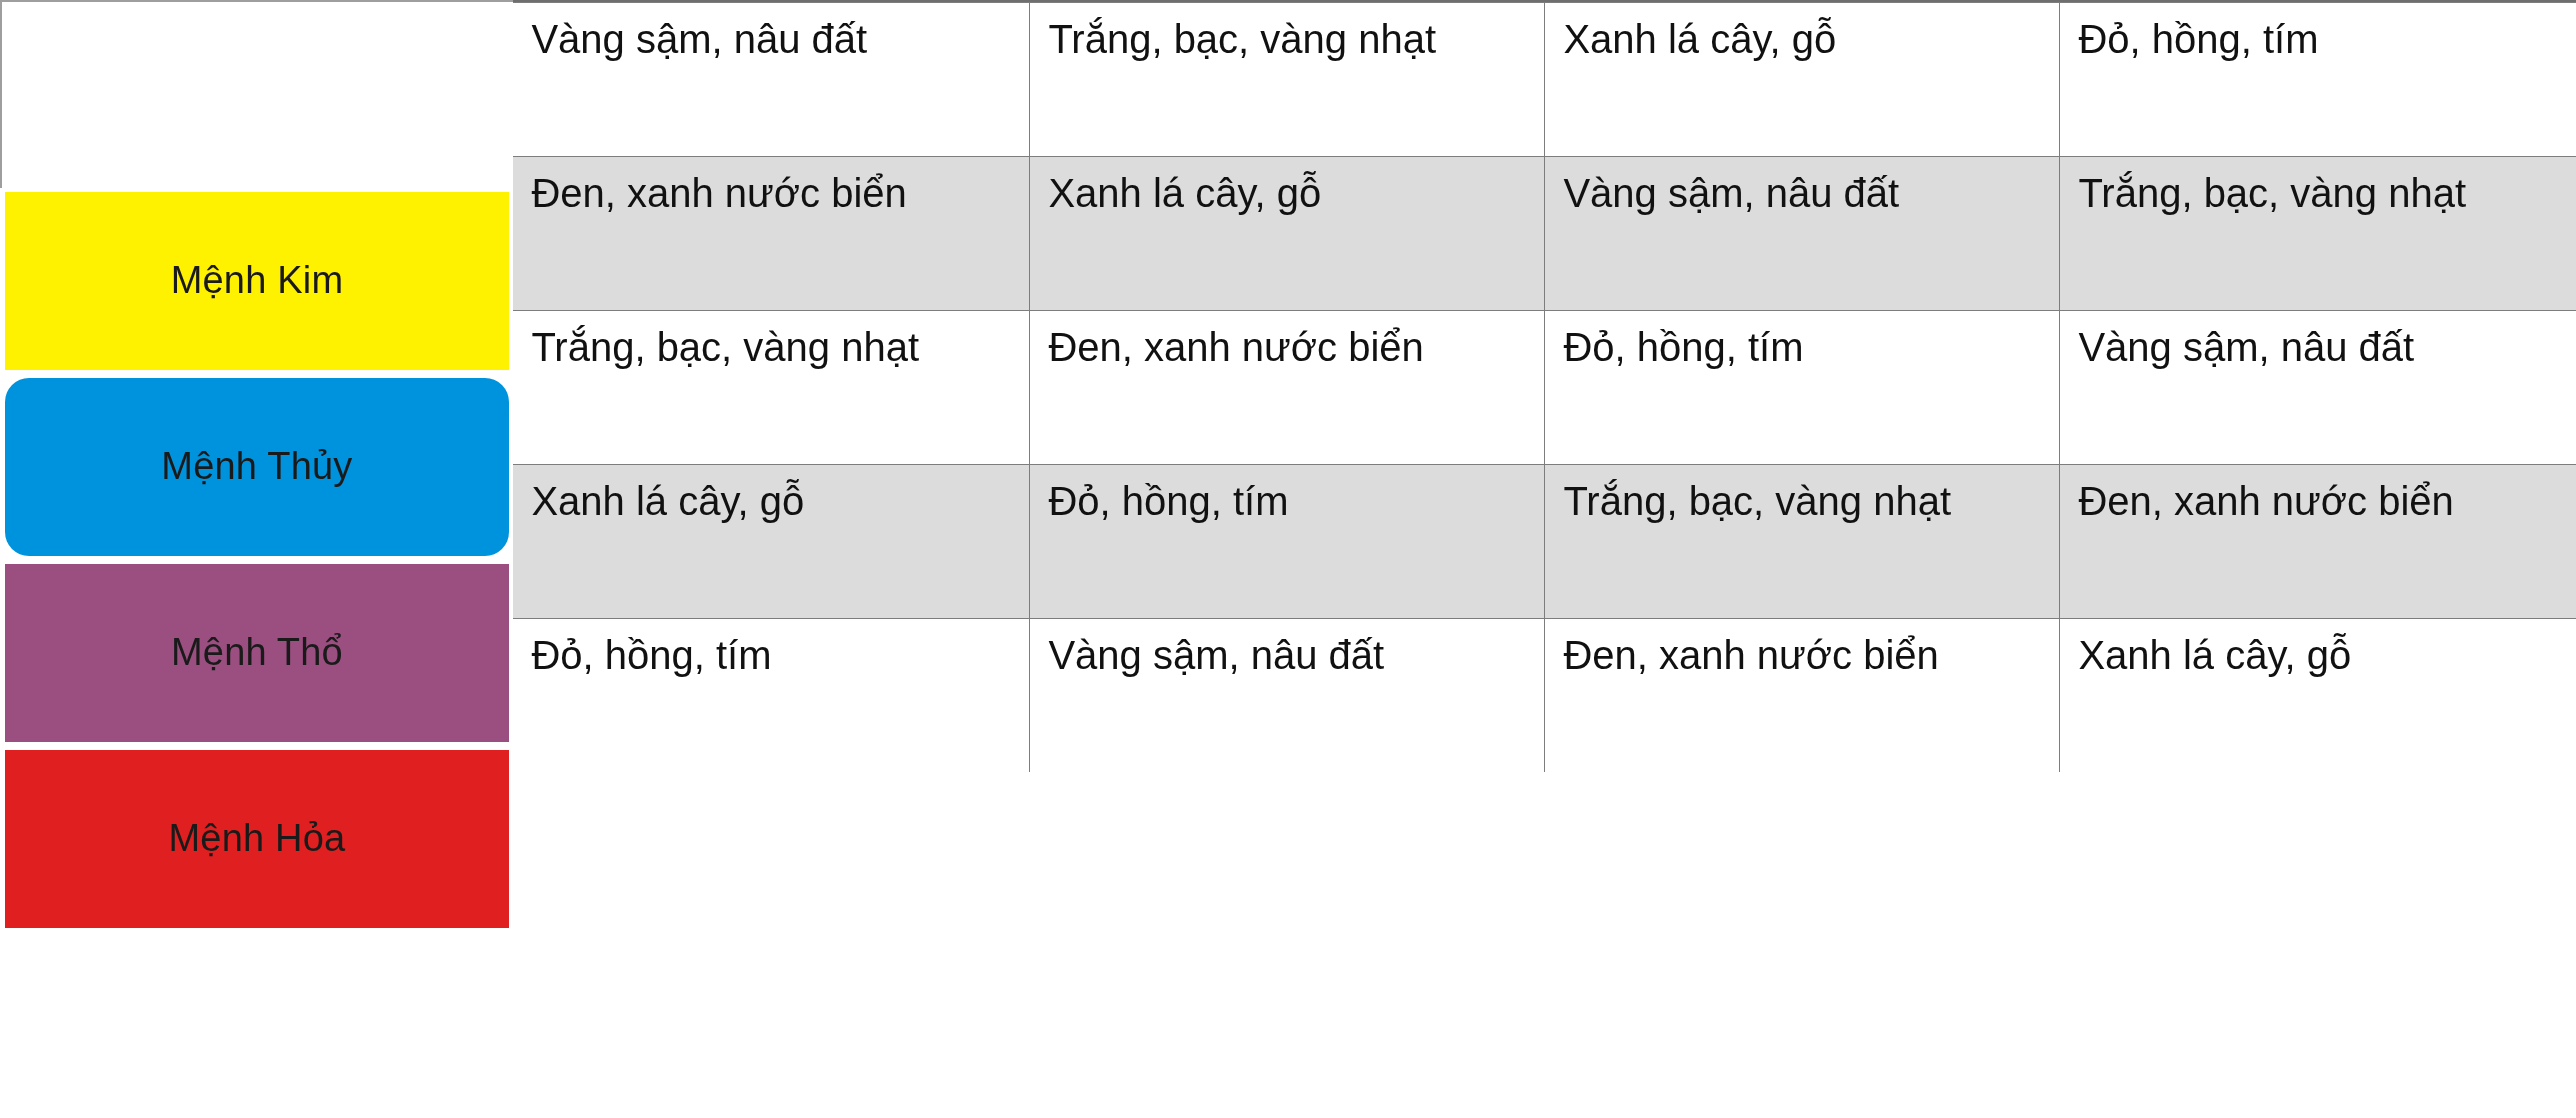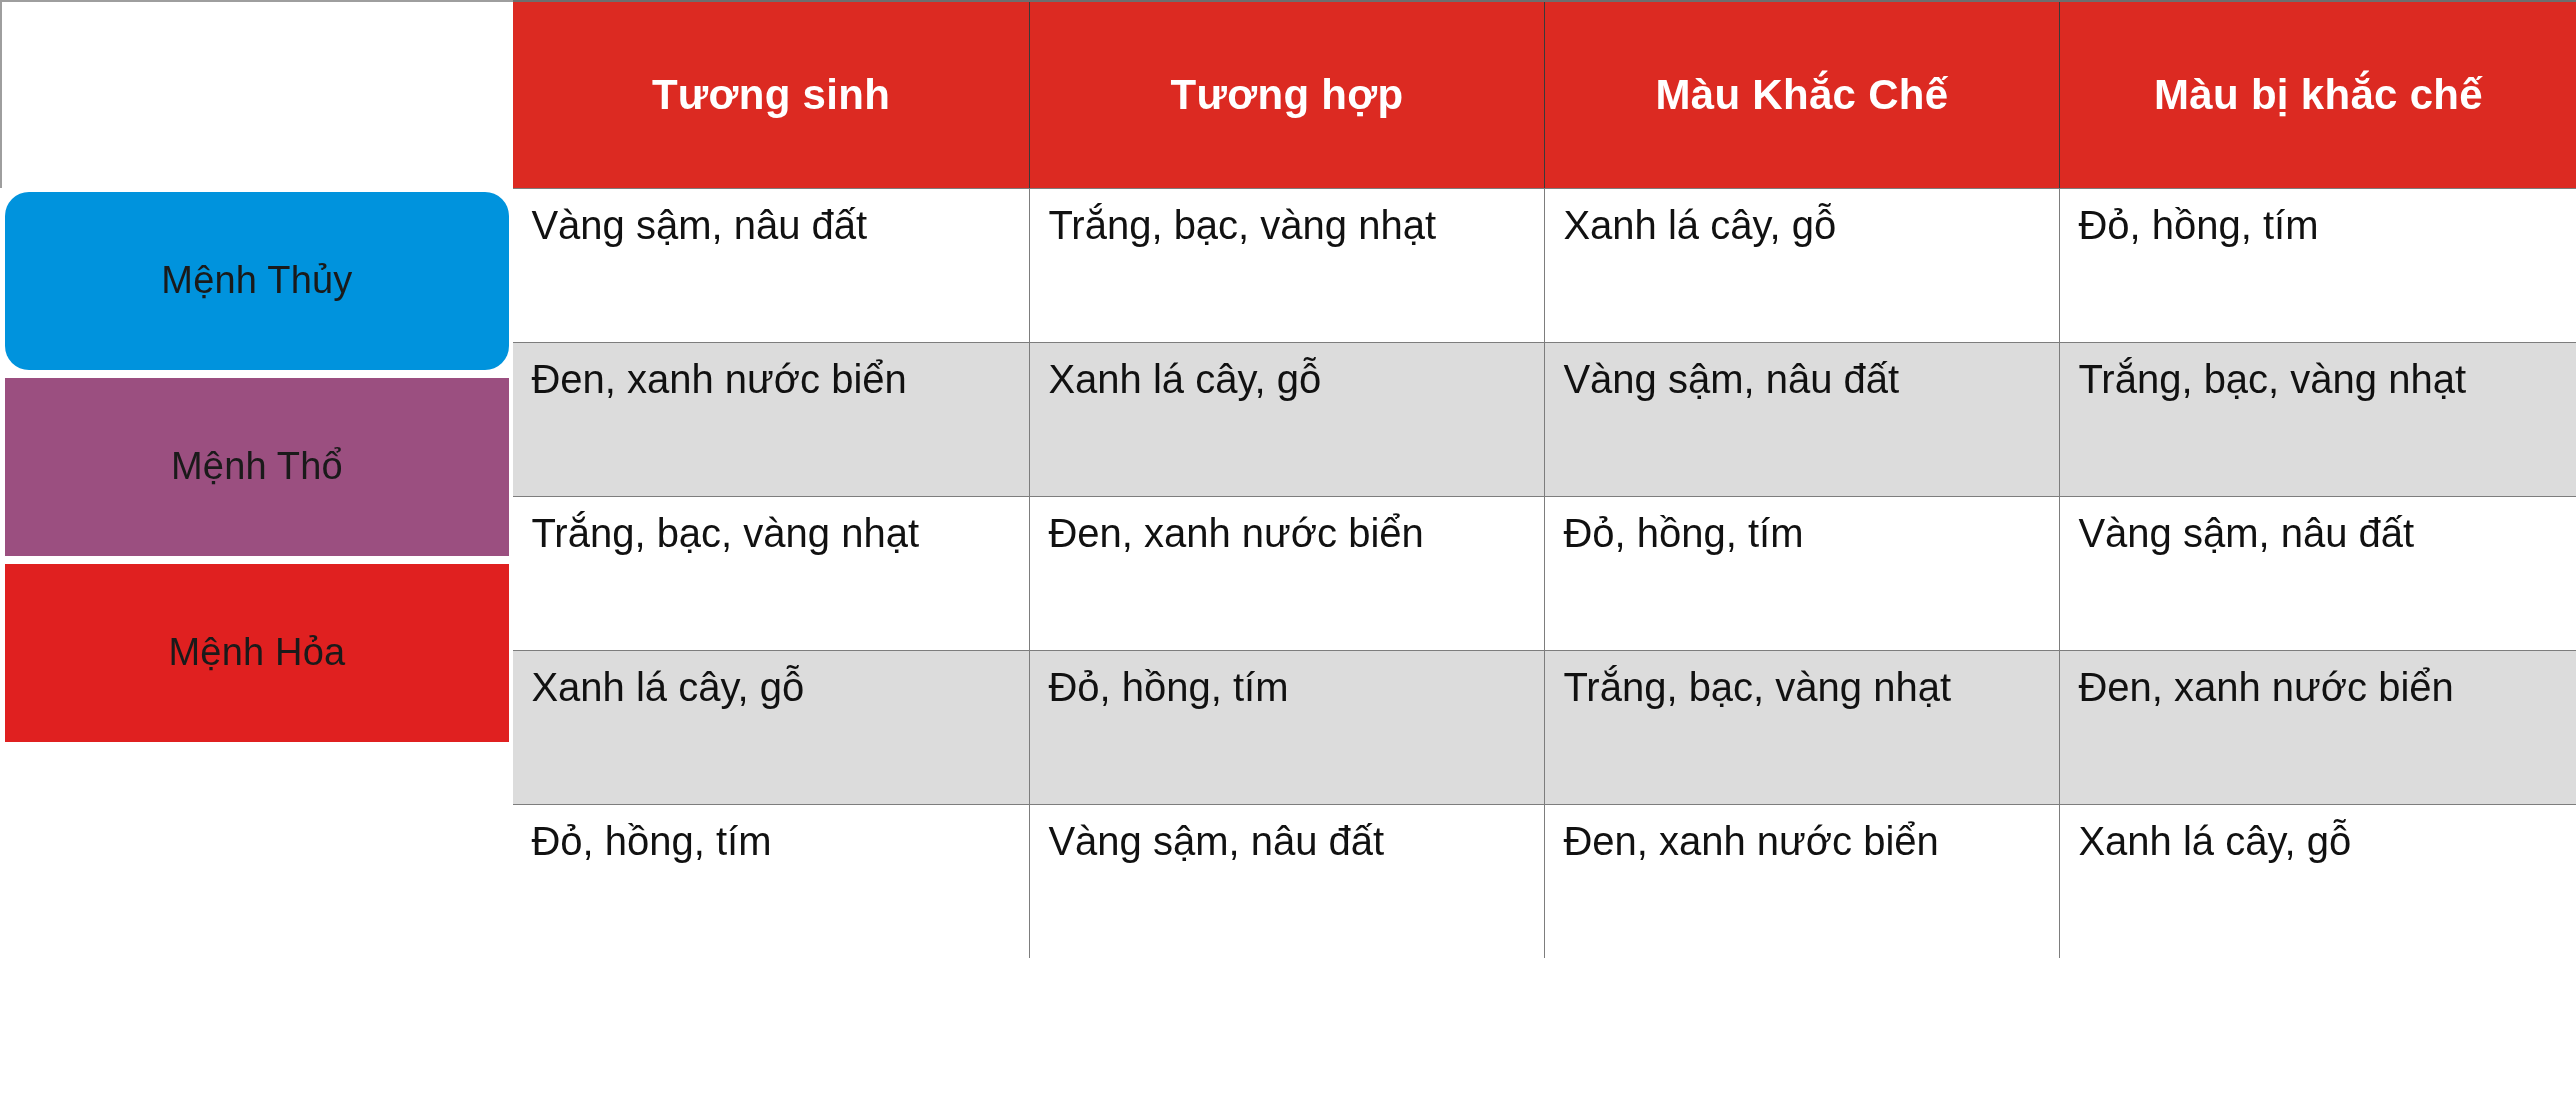--- a/index.html
+++ b/index.html
@@ -107,20 +107,25 @@
   .col-4 { width: 517px; min-width: 517px; flex: 1; }
 </style>
 </head>
 <body>
 
 <div id="table-root">
 
   <div id="label-column">
     <div class="label-corner"></div>
 
+    <div class="label-cell-wrap">
+      <div class="label-swatch" style="background: rgb(255, 242, 0);">
+        <span>Mệnh Kim</span>
+      </div>
+    </div>
 
 
     <div class="label-cell-wrap">
       <div class="label-swatch" style="background: rgb(0, 147, 221); border-radius: 24px;">
         <span>Mệnh Thủy</span>
       </div>
     </div>
 
     <div class="label-cell-wrap">
       <div class="label-swatch" style="background: rgb(155, 79, 128);">
@@ -130,26 +135,20 @@
 
     <div class="label-cell-wrap">
       <div class="label-swatch" style="background: rgb(224, 32, 32);">
         <span>Mệnh Hỏa</span>
       </div>
     </div>
   </div>
 
   <div id="data-grid">
 
-    <div class="grid-row" id="header-row">
-      <div class="head-cell col-1">Tương sinh</div>
-      <div class="head-cell col-2">Tương hợp</div>
-      <div class="head-cell col-3">Màu Khắc Chế</div>
-      <div class="head-cell col-4">Màu bị khắc chế</div>
-    </div>
 
     <div class="grid-row data-row row-white">
       <div class="data-cell col-1">Vàng sậm, nâu đất</div>
       <div class="data-cell col-2">Trắng, bạc, vàng nhạt</div>
       <div class="data-cell col-3">Xanh lá cây, gỗ</div>
       <div class="data-cell col-4">Đỏ, hồng, tím</div>
     </div>
 
     <div class="grid-row data-row row-grey">
       <div class="data-cell col-1">Đen, xanh nước biển</div>

